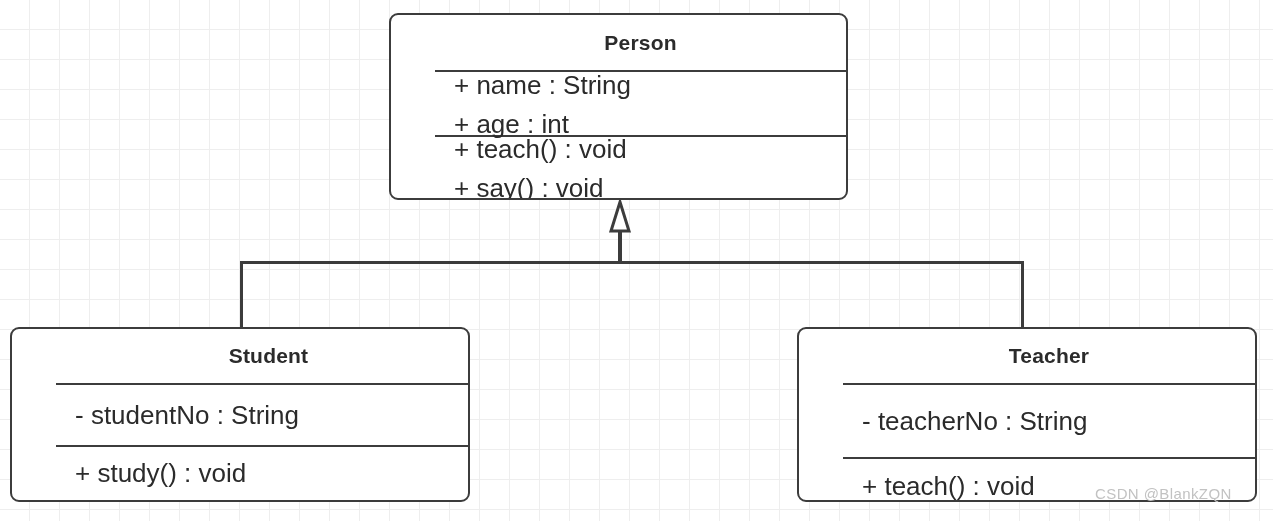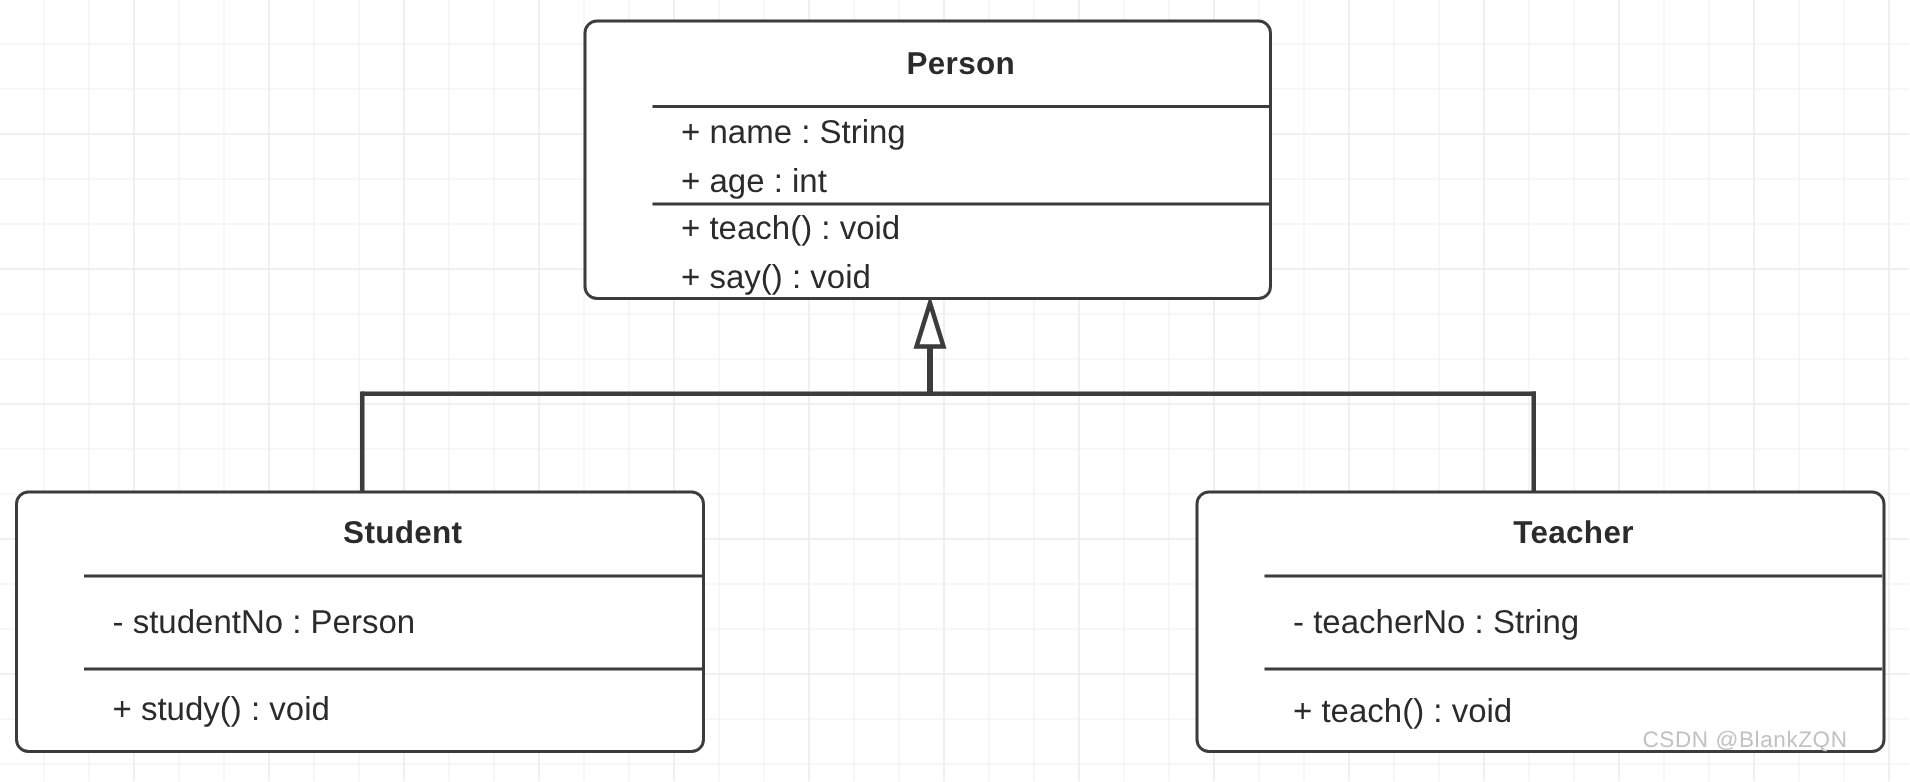--- a/index.html
+++ b/index.html
@@ -47,21 +47,21 @@
     border-top: 2.5px solid #3c3c3c;
   }
   .uml-title {
     text-align: center;
     font-weight: bold;
     font-size: 21px;
     color: #2b2b2b;
     letter-spacing: .2px;
   }
   .uml-member {
-    font-size: 22px;
+    font-size: 26px;
     color: #2b2b2b;
     padding-left: 19px;
     line-height: 1.48;
     white-space: pre;
   }
 
   
   #class-person { left: 389px; top: 13px; width: 459px; height: 187px; }
   #class-person .c-title { height: 55px; }
   #class-person .c-attrs { height: 65px; padding-top: 2px; }
@@ -69,21 +69,21 @@
 
   
   #class-student { left: 10px; top: 327px; width: 460px; height: 175px; }
   #class-student .c-title { height: 54px; margin-left: 13px; }
   #class-student .c-attrs { height: 62px; }
   #class-student .c-ops   { height: 55px; }
 
   
   #class-teacher { left: 797px; top: 327px; width: 460px; height: 175px; }
   #class-teacher .c-title { height: 54px; }
-  #class-teacher .c-attrs { height: 62px; }
+  #class-teacher .c-attrs { height: 74px; }
   #class-teacher .c-ops   { height: 57px; }
 
   
   .conn {
     position: absolute;
     background: #3c3c3c;
   }
   #gen-stem      { left: 618px; top: 230px; width: 3.5px; height: 34px; }
   #gen-crossbar  { left: 241px; top: 261px; width: 783px; height: 3px; }
   #gen-drop-left { left: 240px; top: 261px; width: 3px; height: 68px; }
@@ -137,21 +137,21 @@
   <div class="conn" id="gen-stem"></div>
   <div class="conn" id="gen-crossbar"></div>
   <div class="conn" id="gen-drop-left"></div>
   <div class="conn" id="gen-drop-right"></div>
 
   <div class="uml-class" id="class-student">
     <div class="uml-compartment c-title">
       <div class="uml-title">Student</div>
     </div>
     <div class="uml-compartment c-attrs">
-      <div class="uml-member">- studentNo : Person</div>
+      <div class="uml-member">- studentNo : String</div>
     </div>
     <div class="uml-compartment c-ops">
       <div class="uml-member">+ study() : void</div>
     </div>
   </div>
 
   <div class="uml-class" id="class-teacher">
     <div class="uml-compartment c-title">
       <div class="uml-title">Teacher</div>
     </div>

